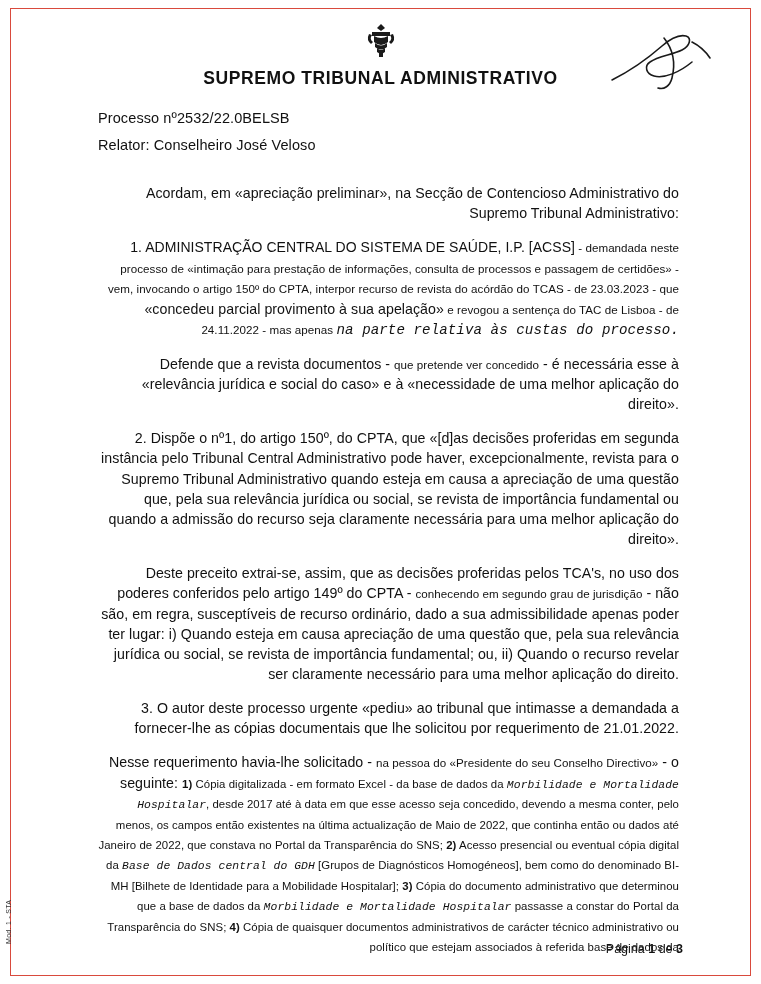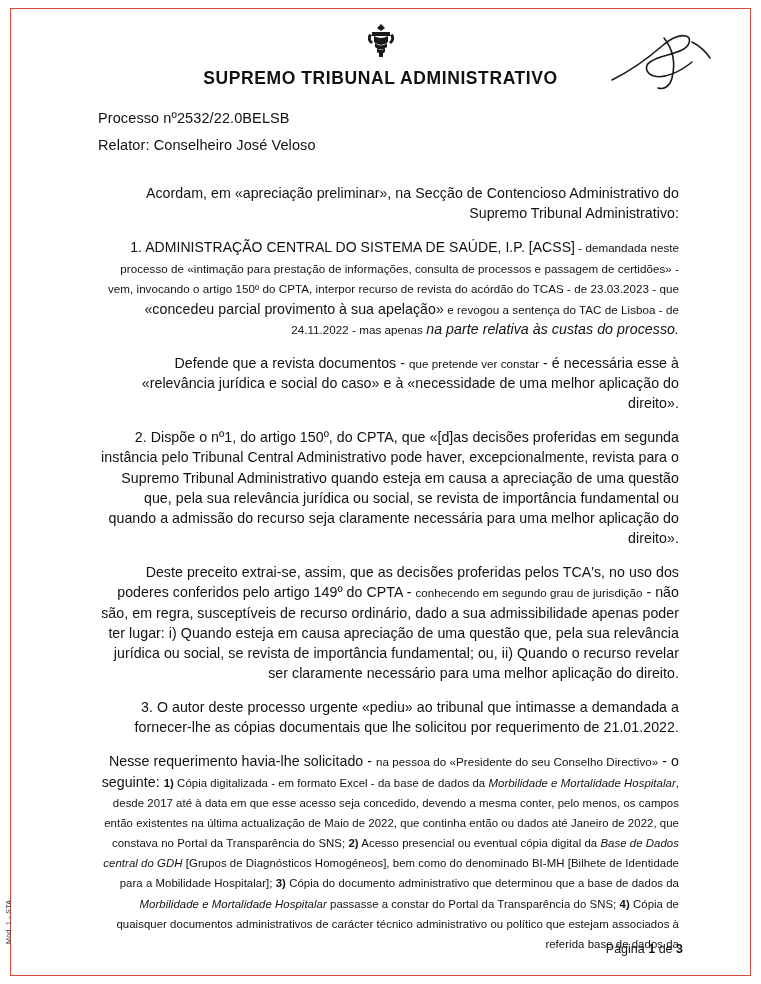--- a/index.html
+++ b/index.html
@@ -94,20 +94,21 @@
     letter-spacing: 0.05px;
   }
   .sm {
     font-size: 11.6px;
   }
   .caps-sm {
     font-size: 14px;
   }
   .it {
     font-style: italic;
+    font-family: Liberation Mono, monospace;
   }
   .bold {
     font-weight: bold;
   }
   .block-small {
     font-size: 11.4px;
     line-height: 1.38;
   }
   .footer {
     position: absolute;
@@ -157,21 +158,21 @@
 
     <div class="body">
 
       <div class="meta-line">Processo nº2532/22.0BELSB</div>
       <div class="meta-line" style="margin-bottom:30px;">Relator: Conselheiro José Veloso</div>
 
       <p class="para">Acordam, em «apreciação preliminar», na Secção de Contencioso Administrativo do Supremo Tribunal Administrativo:</p>
 
       <p class="para"><span class="caps-sm">1. ADMINISTRAÇÃO CENTRAL DO SISTEMA DE SAÚDE, I.P. [ACSS]</span><span class="sm"> - demandada neste processo de «intimação para prestação de informações, consulta de processos e passagem de certidões» - vem, invocando o artigo 150º do CPTA, interpor recurso de revista do acórdão do TCAS - de 23.03.2023 - que </span><span>«concedeu parcial provimento à sua apelação»</span><span class="sm"> e revogou a sentença do TAC de Lisboa - de 24.11.2022 - mas apenas </span><span class="it">na parte relativa às custas do processo.</span></p>
 
-      <p class="para"><span>Defende que a revista documentos - </span><span class="sm">que pretende ver constar</span><span> - é necessária esse à «relevância jurídica e social do caso» e à «necessidade de uma melhor aplicação do direito».</span></p>
+      <p class="para"><span>Defende que a revista documentos - </span><span class="sm">que pretende ver concedido</span><span> - é necessária esse à «relevância jurídica e social do caso» e à «necessidade de uma melhor aplicação do direito».</span></p>
 
 
       <p class="para">2. Dispõe o nº1, do artigo 150º, do CPTA, que «[d]as decisões proferidas em segunda instância pelo Tribunal Central Administrativo pode haver, excepcionalmente, revista para o Supremo Tribunal Administrativo quando esteja em causa a apreciação de uma questão que, pela sua relevância jurídica ou social, se revista de importância fundamental ou quando a admissão do recurso seja claramente necessária para uma melhor aplicação do direito».</p>
 
       <p class="para"><span>Deste preceito extrai-se, assim, que as decisões proferidas pelos TCA's, no uso dos poderes conferidos pelo artigo 149º do CPTA - </span><span class="sm">conhecendo em segundo grau de jurisdição</span><span> - não são, em regra, susceptíveis de recurso ordinário, dado a sua admissibilidade apenas poder ter lugar: i) Quando esteja em causa apreciação de uma questão que, pela sua relevância jurídica ou social, se revista de importância fundamental; ou, ii) Quando o recurso revelar ser claramente necessário para uma melhor aplicação do direito.</span></p>
 
       <p class="para">3. O autor deste processo urgente «pediu» ao tribunal que intimasse a demandada a fornecer-lhe as cópias documentais que lhe solicitou por requerimento de 21.01.2022.</p>
 
       <p class="para"><span>Nesse requerimento havia-lhe solicitado - </span><span class="sm">na pessoa do «Presidente do seu Conselho Directivo»</span><span> - o seguinte: </span><span class="block-small"><span><span class="bold">1)</span><span> Cópia digitalizada - em formato Excel - da base de dados da </span><span class="it">Morbilidade e Mortalidade Hospitalar</span><span>, desde 2017 até à data em que esse acesso seja concedido, devendo a mesma conter, pelo menos, os campos então existentes na última actualização de Maio de 2022, que continha então ou dados até Janeiro de 2022, que constava no Portal da Transparência do SNS; </span></span><span><span class="bold">2)</span><span> Acesso presencial ou eventual cópia digital da </span><span class="it">Base de Dados central do GDH</span><span> [Grupos de Diagnósticos Homogéneos], bem como do denominado BI-MH [Bilhete de Identidade para a Mobilidade Hospitalar]; </span></span><span><span class="bold">3)</span><span> Cópia do documento administrativo que determinou que a base de dados da </span><span class="it">Morbilidade e Mortalidade Hospitalar</span><span> passasse a constar do Portal da Transparência do SNS; </span></span><span><span class="bold">4)</span><span> Cópia de quaisquer documentos administrativos de carácter técnico administrativo ou político que estejam associados à referida base de dados da </span></span></span></p>
 

